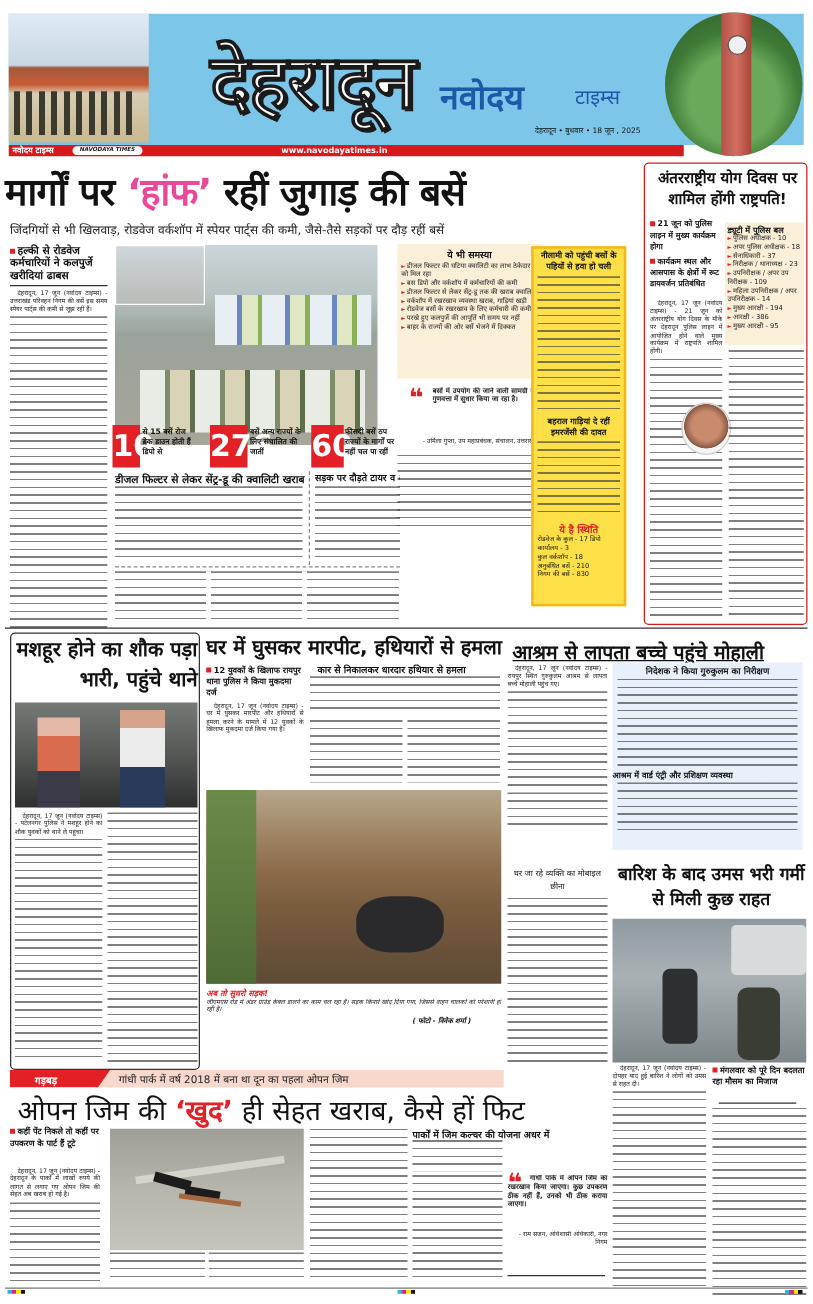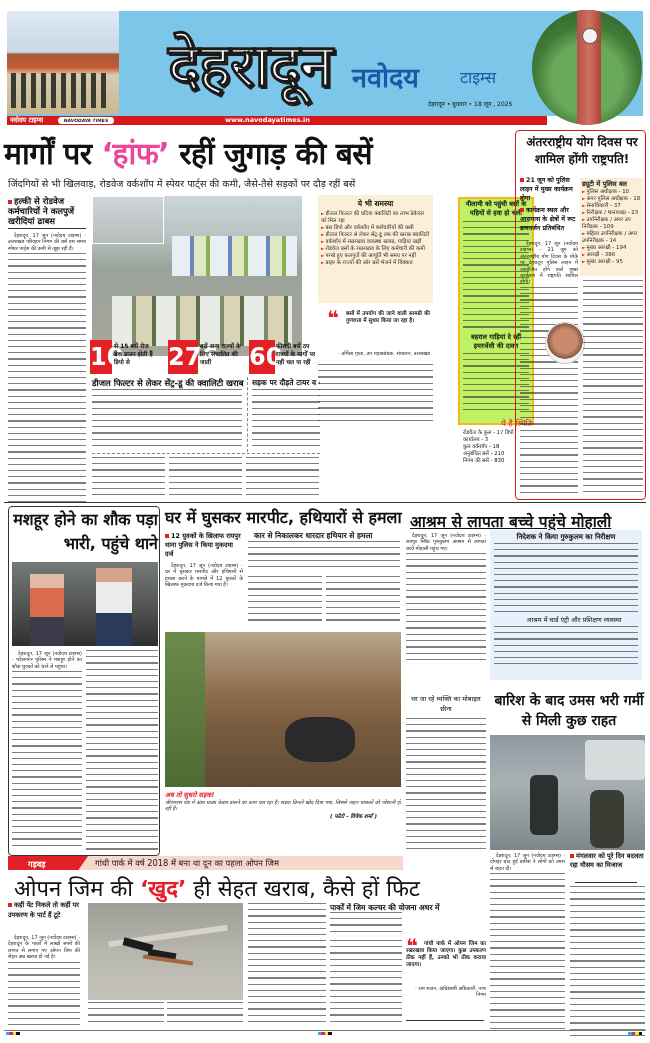--- a/index.html
+++ b/index.html
@@ -100,26 +100,26 @@
     <div>रोडवेज बसों के रखरखाव के लिए कर्मचारी की कमी</div>
     <div>परखे हुए कलपुर्जे की आपूर्ति भी समय पर नहीं</div>
     <div>बाहर के राज्यों की ओर बसें भेजने में दिक्कत</div>
   </div>
 </div>
 <div class="abs" style="left:327px;top:310px;color:#e32026;font-size:20px;font-weight:bold;line-height:16px;">❝</div>
 <div class="abs txt" style="left:346px;top:310px;width:84px;font-size:5.5px;line-height:7px;font-weight:bold;">बसों में उपयोग की जाने वाली सामग्री की गुणवत्ता में सुधार किया जा रहा है।</div>
 <div class="abs txt" style="left:335px;top:350px;width:95px;font-size:5px;text-align:right;">- उर्मिला गुप्ता, उप महाप्रबंधक, संचालन, उत्तराखंड</div>
 <div class="abs filler" style="left:318px;top:364px;width:115px;height:60px"></div>
 
-<div class="abs" style="left:458px;top:197px;width:76px;height:228px;border:2px solid #f2b81c;background:#bef264;">
+<div class="abs" style="left:425px;top:197px;width:76px;height:288px;border:2px solid #f2b81c;background:#fde047;">
   <div class="sub-h" style="font-size:6.5px;line-height:9px;text-align:center;padding:1px">नीलामी को पहुंची बसों के पहियों से हवा हो चली</div>
   <div class="filler" style="margin:2px 3px;height:110px"></div>
   <div class="sub-h" style="font-size:6.5px;line-height:9px;text-align:center;">बहराल गाड़ियां दे रहीं इमरजेंसी की दावत</div>
   <div class="filler" style="margin:2px 3px;height:62px"></div>
-  <div style="text-align:right;color:#e32026;font-weight:normal;font-size:8px;margin-top:2px">ये है स्थिति</div>
+  <div style="text-align:center;color:#e32026;font-weight:bold;font-size:8px;margin-top:2px">ये है स्थिति</div>
   <div style="padding:1px 3px;font-size:5.3px;line-height:7px;">
     <div>रोडवेज के कुल - 17 डिपो</div>
     <div>कार्यालय - 3</div>
     <div>कुल वर्कशॉप - 18</div>
     <div>अनुबंधित बसें - 210</div>
     <div>निगम की बसें - 830</div>
   </div>
 </div>
 
 <div class="abs box-red" style="left:515px;top:130px;width:131px;height:370px;"></div>
@@ -180,21 +180,21 @@
 <div class="abs" style="left:330px;top:812px;font-size:5.5px;font-weight:bold;font-style:italic">( फोटो - विवेक शर्मा )</div>
 
 <div class="abs section-title" style="left:410px;top:510px;font-size:15.5px;text-decoration:underline;">आश्रम से लापता बच्चे पहुंचे मोहाली</div>
 <div class="abs txt" style="left:406px;top:532px;width:80px;height:100px;">
     <p>देहरादून, 17 जून (नवोदय टाइम्स) - रायपुर स्थित गुरुकुलम आश्रम से लापता बच्चे मोहाली पहुंच गए।</p>
     <div class="filler" style="height:80px;margin-top:2px"></div>
   </div>
 <div class="abs" style="left:490px;top:530px;width:152px;height:150px;background:#e8f0fb">
   <div style="text-align:center;font-size:7px;font-weight:bold;margin-top:2px">निदेशक ने किया गुरुकुलम का निरीक्षण</div>
   <div class="filler" style="margin:2px 4px;height:70px"></div>
-  <div style="text-align:center;font-size:6.5px;font-weight:normal;margin-left:16px;">आश्रम में वार्ड एंट्री और प्रशिक्षण व्यवस्था</div>
+  <div style="font-size:6.5px;font-weight:bold;">आश्रम में वार्ड एंट्री और प्रशिक्षण व्यवस्था</div>
   <div class="filler" style="margin:2px 4px;height:42px"></div>
 </div>
 <div class="abs filler" style="left:406px;top:634px;width:80px;height:30px"></div>
 <div class="abs" style="left:406px;top:694px;width:80px;font-size:6.5px;line-height:10px;text-align:center">घर जा रहे व्यक्ति का मोबाइल छीना</div>
 <div class="abs filler" style="left:406px;top:718px;width:80px;height:135px"></div>
 
 <div class="abs section-title" style="left:493px;top:690px;width:152px;font-size:14px;line-height:20px;white-space:normal;">बारिश के बाद उमस भरी गर्मी से मिली कुछ राहत</div>
 <div class="abs photo" style="left:490px;top:735px;width:155px;height:115px;background:linear-gradient(180deg,#8f9aa0 0%,#a9b1b4 40%,#7d868a 100%);">
   <div style="position:absolute;left:40px;top:40px;width:28px;height:60px;background:#2d2f30;border-radius:6px"></div>
   <div style="position:absolute;left:100px;top:55px;width:34px;height:58px;background:#3a3d34;border-radius:8px"></div>

